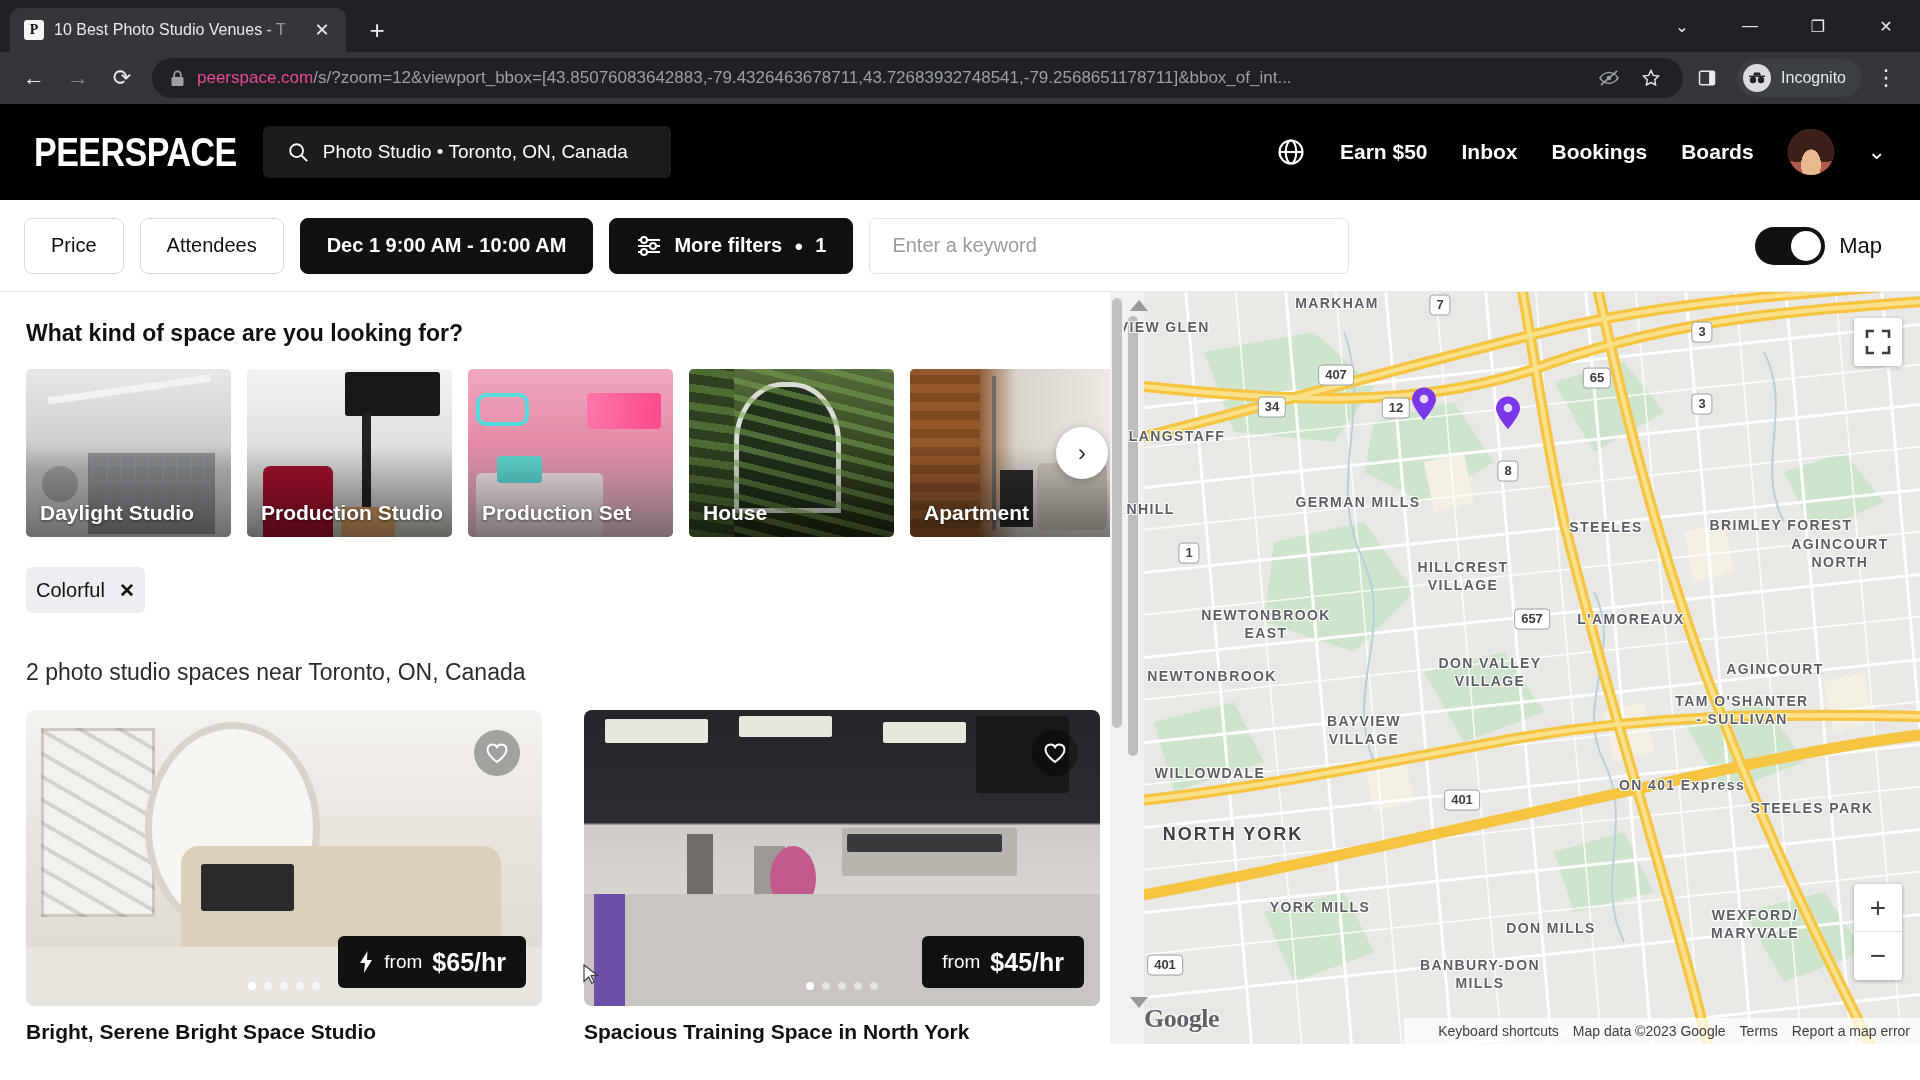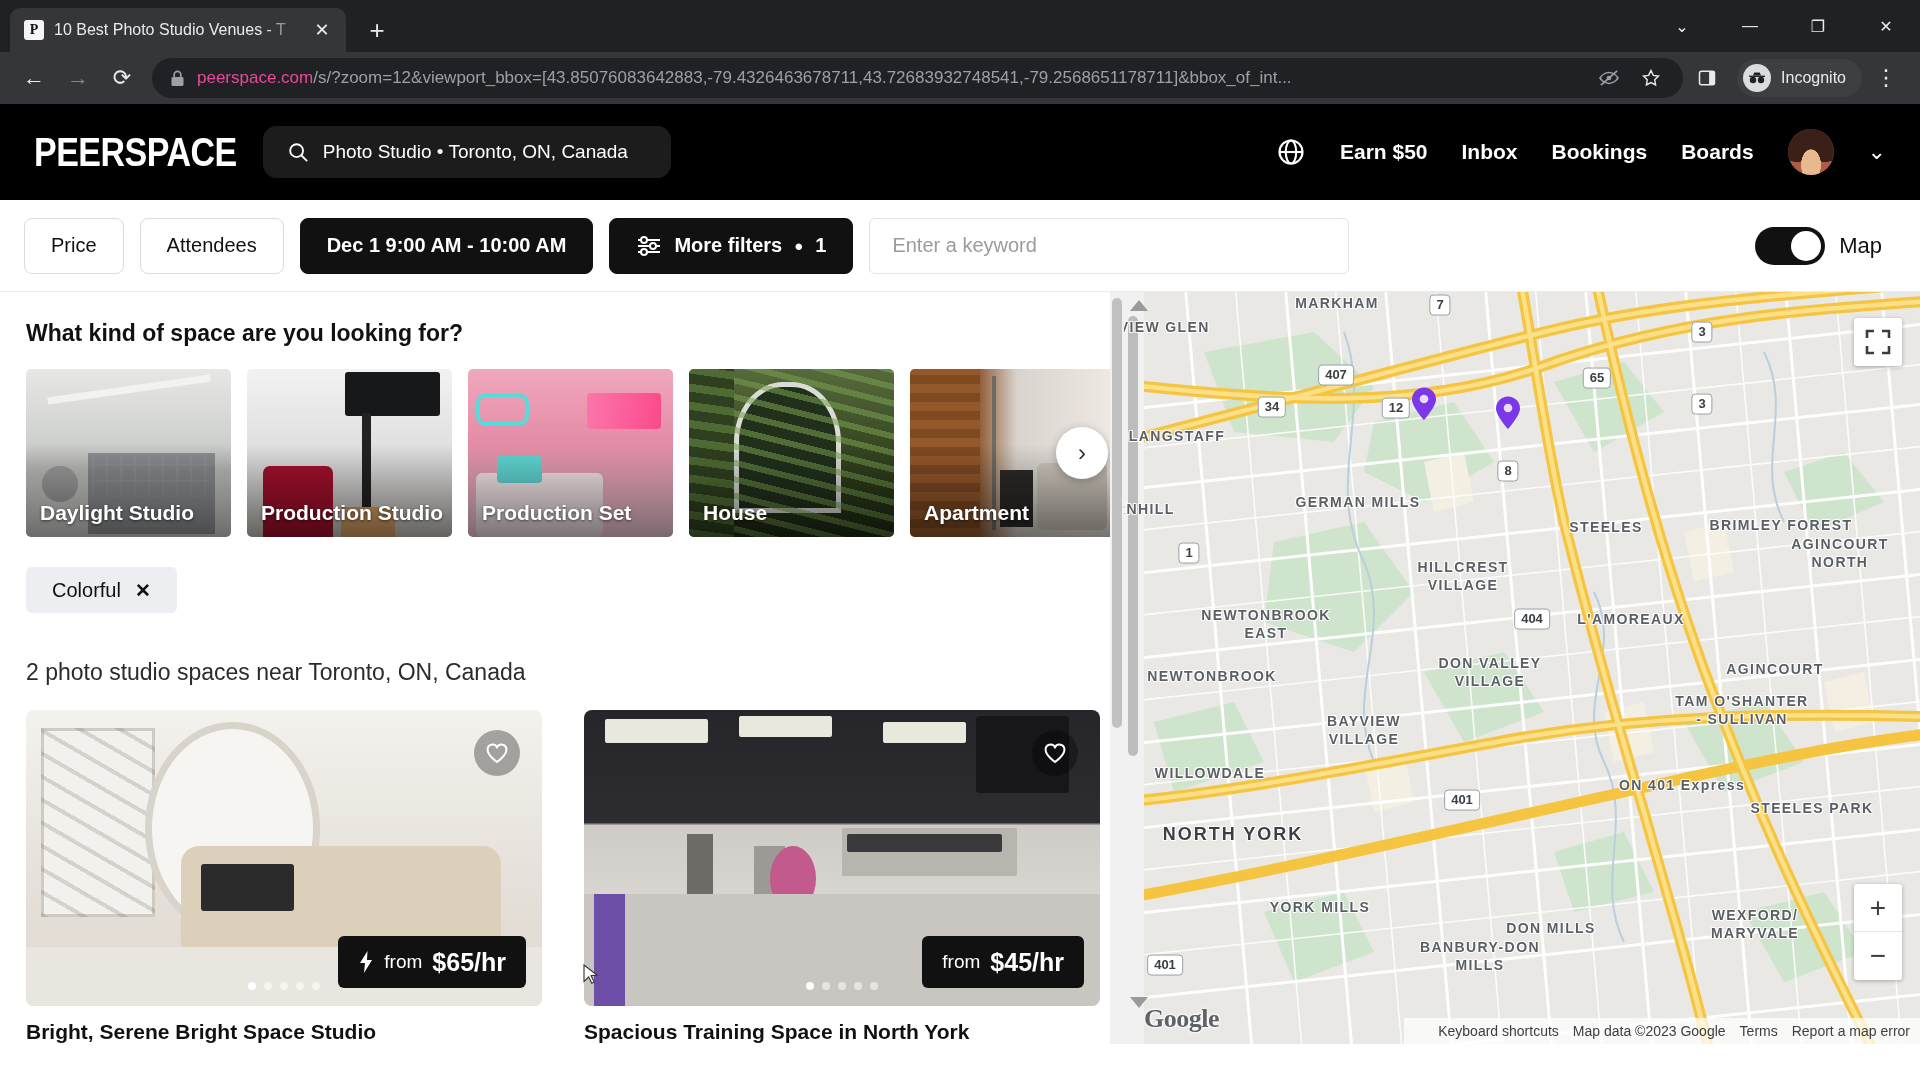--- a/index.html
+++ b/index.html
@@ -85,21 +85,21 @@
   
   .ps-header {
     height: 96px; background: #000; display: flex; align-items: center;
     padding: 0 34px; gap: 26px;
   }
   .ps-logo {
     color: #fff; font-size: 34px; font-weight: 900; letter-spacing: -0.5px;
     font-family: "Liberation Sans", sans-serif; transform: scaleY(1.18);
   }
   .ps-search {
-    height: 52px; background: #1c1c1c; border-radius: 14px;
+    height: 52px; background: #1c1c1c; border-radius: 6px;
     display: flex; align-items: center; gap: 14px; padding: 0 24px;
     min-width: 408px;
   }
   .ps-search-text { color: #fff; font-size: 19px; }
   .ps-nav {
     margin-left: auto; display: flex; align-items: center; gap: 34px;
   }
   .ps-nav a { color: #fff; font-size: 21px; font-weight: 700; text-decoration: none; }
   .ps-avatar {
     width: 46px; height: 46px; border-radius: 50%;
@@ -177,21 +177,21 @@
     position: absolute; right: -18px; top: 50%; transform: translateY(-50%);
     width: 52px; height: 52px; border-radius: 50%; background: #fff;
     box-shadow: 0 2px 10px rgba(0,0,0,.25);
     display: flex; align-items: center; justify-content: center;
     font-size: 24px; color: #333;
   }
 
   .chip-row { margin-top: 30px; }
   .chip {
     display: inline-flex; align-items: center; gap: 14px;
-    height: 46px; background: #eceef1; border-radius: 6px; padding: 0 26px;
+    height: 46px; background: #eceef1; border-radius: 6px; padding: 0 10px;
     font-size: 20px; color: #111;
   }
   .chip .x { font-size: 19px; font-weight: 700; }
 
   .result-count { margin-top: 46px; font-size: 23px; color: #2b2b2b; }
 
   .cards { display: flex; gap: 42px; margin-top: 24px; }
   .card { width: 516px; flex: none; }
   .card-img {
     width: 100%; height: 296px; border-radius: 8px; overflow: hidden;
@@ -660,34 +660,34 @@
           <div class="maplabel" style="left: 360px; top: 380px; transform: translate(-50%, -50%); margin-left: 6px;">DON VALLEY<br>VILLAGE</div>
           <div class="maplabel" style="left: 651px; top: 378px; transform: translate(-50%, -50%);">AGINCOURT</div>
           <div class="maplabel" style="left: 240px; top: 438px; transform: translate(-50%, -50%);">BAYVIEW<br>VILLAGE</div>
           <div class="maplabel" style="left: 618px; top: 418px; transform: translate(-50%, -50%);">TAM O'SHANTER<br>- SULLIVAN</div>
           <div class="maplabel" style="left: 86px; top: 482px; transform: translate(-50%, -50%);">WILLOWDALE</div>
           <div class="maplabel big" style="left: 109px; top: 542px; transform: translate(-50%, -50%);">NORTH YORK</div>
           <div class="maplabel" style="left: 688px; top: 517px; transform: translate(-50%, -50%);">STEELES PARK</div>
           <div class="maplabel" style="left: 196px; top: 616px; transform: translate(-50%, -50%);">YORK MILLS</div>
           <div class="maplabel" style="left: 427px; top: 637px; transform: translate(-50%, -50%);">DON MILLS</div>
           <div class="maplabel" style="left: 631px; top: 632px; transform: translate(-50%, -50%);">WEXFORD/<br>MARYVALE</div>
-          <div class="maplabel" style="left: 356px; top: 664px; transform: translate(-50%, -50%);">BANBURY-DON<br>MILLS</div>
+          <div class="maplabel" style="left: 356px; top: 682px; transform: translate(-50%, -50%);">BANBURY-DON<br>MILLS</div>
           <div class="maplabel" style="left: 558px; top: 494px; transform: translate(-50%, -50%);">ON 401 Express</div>
         </div>
       <div id="map-shields">
           <div class="shield" style="left: 316px; top: 13px; transform: translate(-50%, -50%);">7</div>
           <div class="shield" style="left: 212px; top: 83px; transform: translate(-50%, -50%);">407</div>
           <div class="shield" style="left: 148px; top: 115px; transform: translate(-50%, -50%);">34</div>
           <div class="shield" style="left: 272px; top: 116px; transform: translate(-50%, -50%);">12</div>
           <div class="shield" style="left: 473px; top: 86px; transform: translate(-50%, -50%);">65</div>
           <div class="shield" style="left: 578px; top: 40px; transform: translate(-50%, -50%);">3</div>
           <div class="shield" style="left: 578px; top: 112px; transform: translate(-50%, -50%);">3</div>
           <div class="shield" style="left: 384px; top: 179px; transform: translate(-50%, -50%);">8</div>
           <div class="shield" style="left: 65px; top: 261px; transform: translate(-50%, -50%);">1</div>
-          <div class="shield" style="left: 408px; top: 327px; transform: translate(-50%, -50%);">404</div>
+          <div class="shield" style="left: 408px; top: 327px; transform: translate(-50%, -50%);">657</div>
           <div class="shield" style="left: 338px; top: 508px; transform: translate(-50%, -50%);">401</div>
           <div class="shield" style="left: 41px; top: 673px; transform: translate(-50%, -50%);">401</div>
         </div>
       <div id="map-pins">
           <div class="pin" style="left: 287px; top: 95px;"><svg width="26" height="34" viewBox="0 0 26 34">
               <path d="M13 33C13 33 25 19.5 25 12.4A12 12 0 1 0 1 12.4C1 19.5 13 33 13 33z" fill="#7B37E8"></path>
               <circle cx="13" cy="12" r="4.3" fill="#E8DCFB"></circle>
             </svg></div>
           <div class="pin" style="left: 371px; top: 104px;"><svg width="26" height="34" viewBox="0 0 26 34">
               <path d="M13 33C13 33 25 19.5 25 12.4A12 12 0 1 0 1 12.4C1 19.5 13 33 13 33z" fill="#7B37E8"></path>

